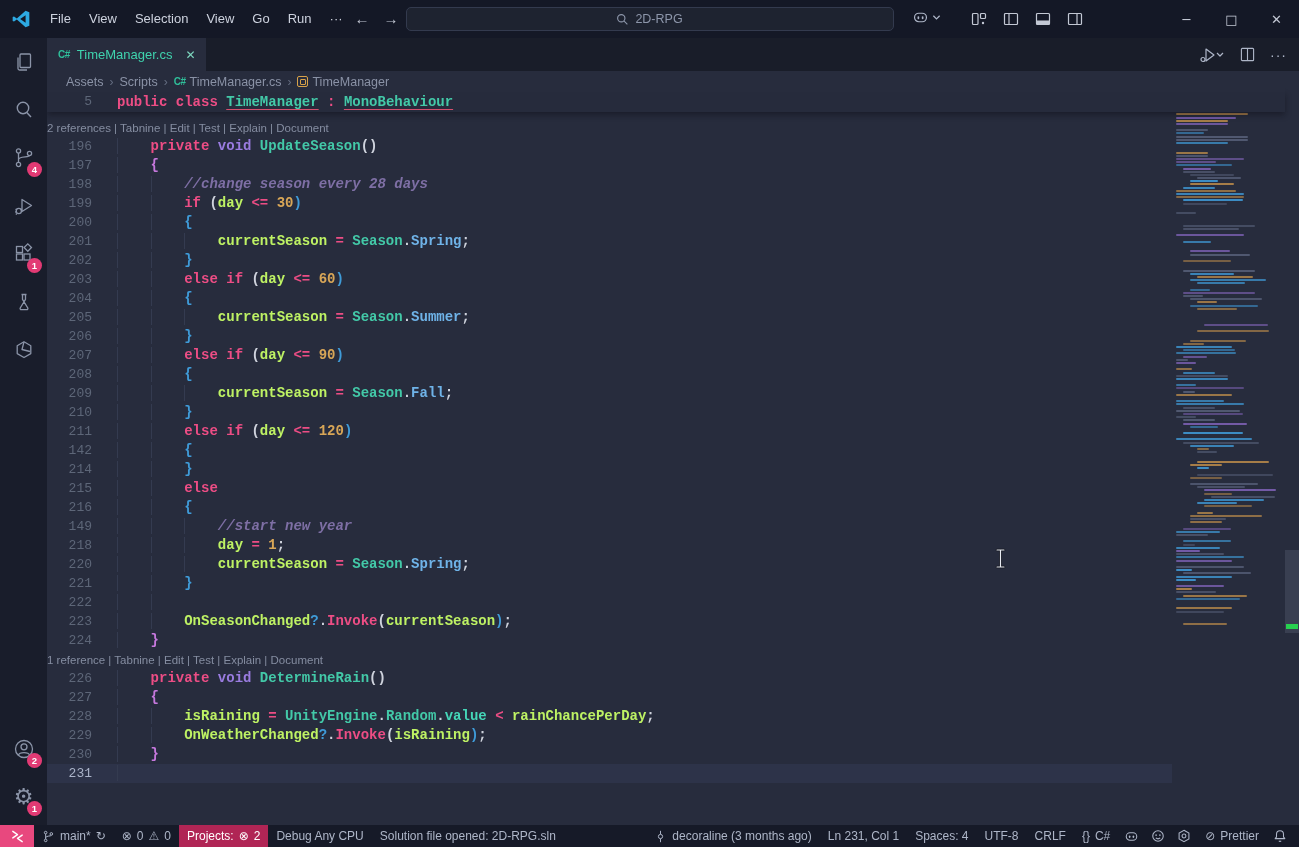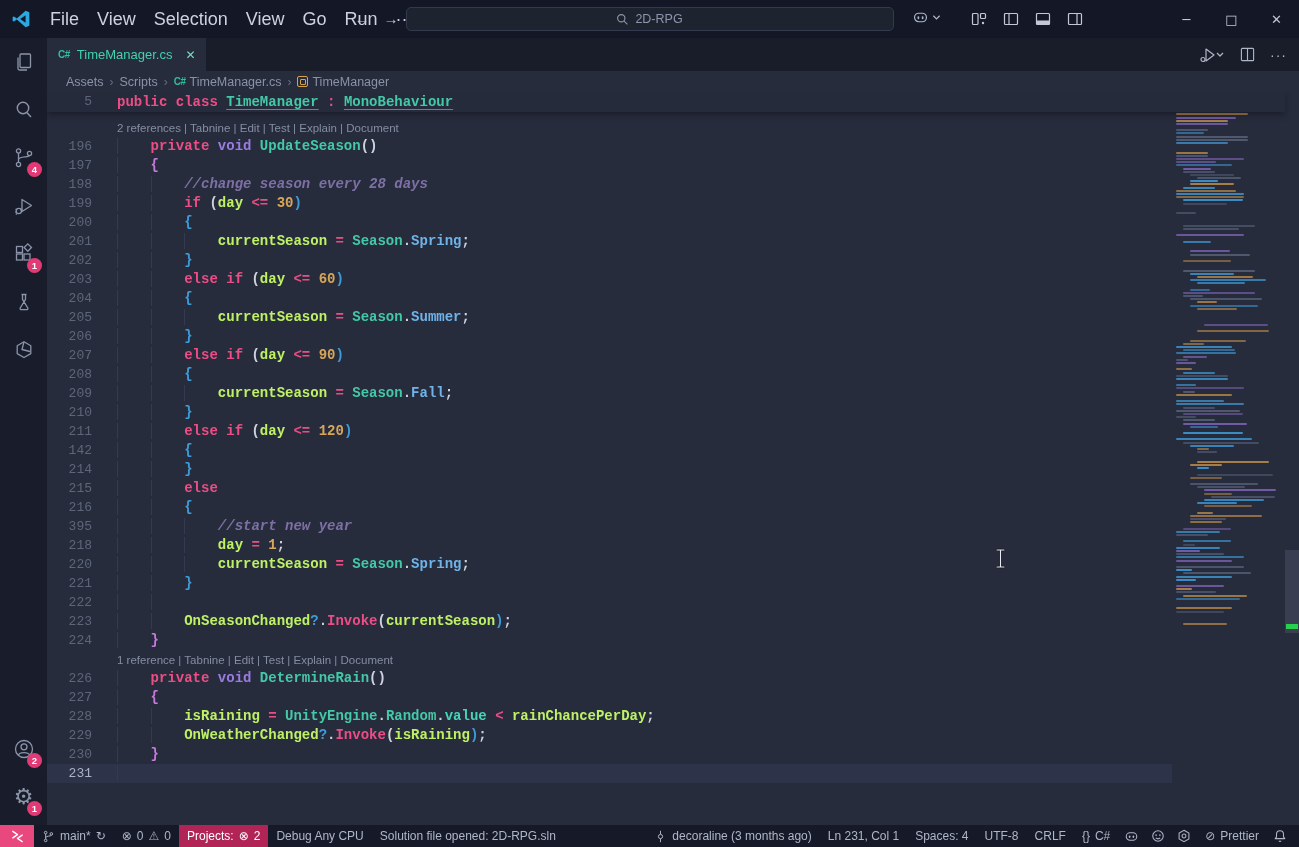--- a/index.html
+++ b/index.html
@@ -9,21 +9,21 @@
     background:#272c3d;
     font-family:"Liberation Sans", sans-serif;
     -webkit-font-smoothing: antialiased;
     color:#c9cedb;
   }
   svg { display:block; }
 
   
   .titlebar { position:absolute; top:0; left:0; right:0; height:38px; background:#141826; display:flex; align-items:center; z-index:30; }
   .vscode-logo { margin:0 10px 0 11px; }
-  .menu-item { padding:0 9px; font-size:18px; color:#cdd2de; line-height:38px; cursor:default; border-radius:5px; }
+  .menu-item { padding:0 9px; font-size:13px; color:#cdd2de; line-height:38px; cursor:default; border-radius:5px; }
   .nav-arrow { position:absolute; top:0; font-size:15px; color:#c3c8d4; line-height:38px; width:26px; text-align:center; }
   #nav-back { left:349px; } #nav-fwd { left:378px; }
   .searchbox { position:absolute; left:50%; top:7px; transform:translateX(-50%); width:488px; height:24px;
     background:#1e2330; border:1px solid #333a4e; border-radius:5px; display:flex; align-items:center; justify-content:center;
     color:#8d96aa; font-size:12.5px; gap:6px; }
   .copilot-tb { position:absolute; left:912px; top:9px; display:flex; align-items:center; gap:3px; color:#aeb6c8; }
   .layout-icons { position:absolute; right:216px; top:0; height:38px; display:flex; align-items:center; gap:16px; }
   .win-controls { position:absolute; right:0; top:0; height:38px; display:flex; }
   .win-btn { width:45px; height:38px; display:flex; align-items:center; justify-content:center; font-size:13px; color:#c3c8d4; font-family:"DejaVu Sans",sans-serif; }
 
@@ -50,21 +50,21 @@
   .class-icon { width:11px; height:11px; border:1.5px solid #d8a248; border-radius:2px; position:relative; }
   .class-icon::after { content:""; position:absolute; left:2px; top:2px; width:4px; height:4px; border:1.5px solid #d8a248; border-radius:1px; }
   .sticky { position:absolute; top:92px; left:47px; right:14px; height:20px; background:#262b3c; display:flex; align-items:center;
     box-shadow:0 3px 6px rgba(10,12,20,.45); z-index:15; }
   .sticky .ln { line-height:20px; }
   .sticky .lc { line-height:20px; }
   .code-area { position:absolute; top:112px; left:47px; right:127px; bottom:22px; overflow:hidden; padding-top:6px; z-index:5; }
   .code-row { display:flex; height:19px; }
   .ln { width:45px; flex:0 0 45px; text-align:right; color:#5d6678; font-size:13px; line-height:19px; font-family:"Liberation Mono","DejaVu Sans Mono",monospace; }
   .lc { margin-left:25px; white-space:pre; font-size:14px; line-height:19px; font-weight:bold; font-family:"Liberation Mono","DejaVu Sans Mono",monospace; color:#dfe2ea; }
-  .lens-row { height:19px; padding-left:70px; font-size:11.5px; color:#858da1; line-height:21px; }
+  .lens-row { height:19px; font-size:11.5px; color:#858da1; line-height:21px; }
   .code-row.current { background:#2d3349; }
   .code-row.current .ln { color:#aab3c8; }
 
   .tk-kw  { color:#ed4d85; }
   .tk-typ { color:#9a7ce0; }
   .tk-fn  { color:#43c9a8; }
   .tk-cls { color:#43c9a8; }
   .tk-clsu{ color:#43c9a8; text-decoration:underline; text-decoration-color:#d4506e; text-underline-offset:3px; }
   .tk-em  { color:#6fb3e8; }
   .tk-num { color:#d8a657; }
@@ -342,21 +342,21 @@
     </div>
     <div class="code-row">
       <span class="ln">215</span>
       <span class="lc"><span class="tk-ind">    </span><span class="tk-ind">    </span><span class="tk-kw">else</span></span>
     </div>
     <div class="code-row">
       <span class="ln">216</span>
       <span class="lc"><span class="tk-ind">    </span><span class="tk-ind">    </span><span class="tk-bb">{</span></span>
     </div>
     <div class="code-row">
-      <span class="ln">395</span>
+      <span class="ln">149</span>
       <span class="lc"><span class="tk-ind">    </span><span class="tk-ind">    </span><span class="tk-ind">    </span><span class="tk-cmt">//start new year</span></span>
     </div>
     <div class="code-row">
       <span class="ln">218</span>
       <span class="lc"><span class="tk-ind">    </span><span class="tk-ind">    </span><span class="tk-ind">    </span><span class="tk-var">day </span><span class="tk-kw">= </span><span class="tk-num">1</span><span class="tk-pt">;</span></span>
     </div>
     <div class="code-row">
       <span class="ln">220</span>
       <span class="lc"><span class="tk-ind">    </span><span class="tk-ind">    </span><span class="tk-ind">    </span><span class="tk-var">currentSeason </span><span class="tk-kw">= </span><span class="tk-cls">Season</span><span class="tk-pt">.</span><span class="tk-em">Spring</span><span class="tk-pt">;</span></span>
     </div>

